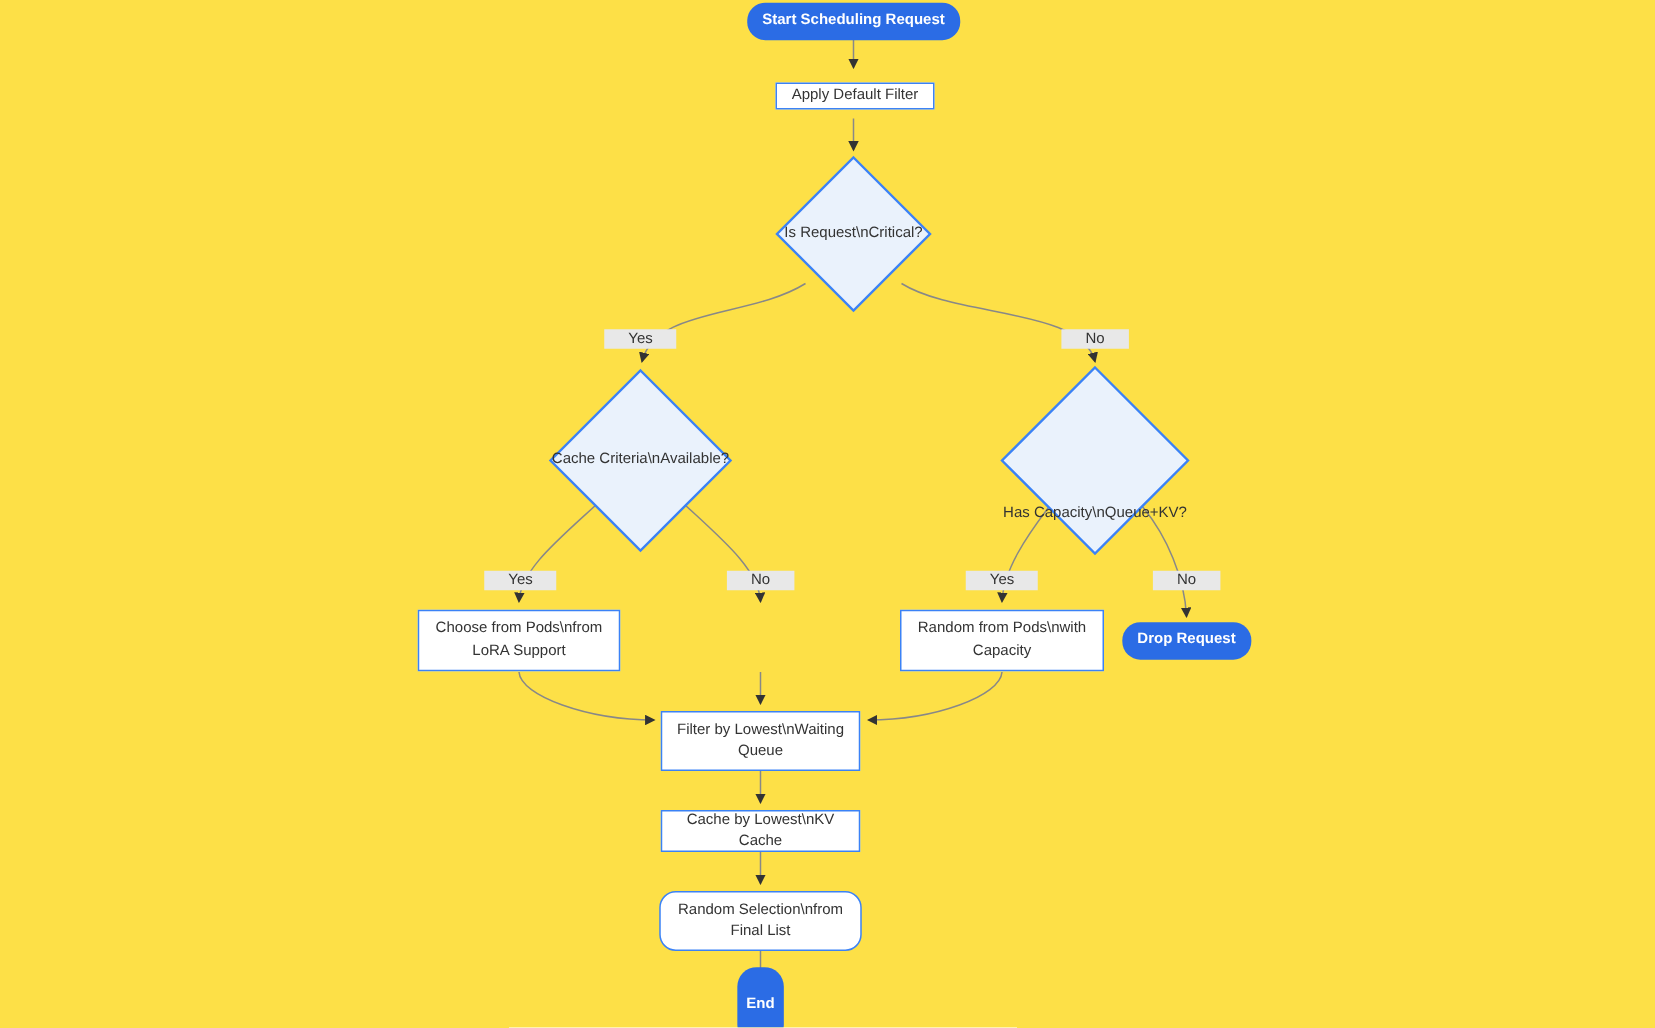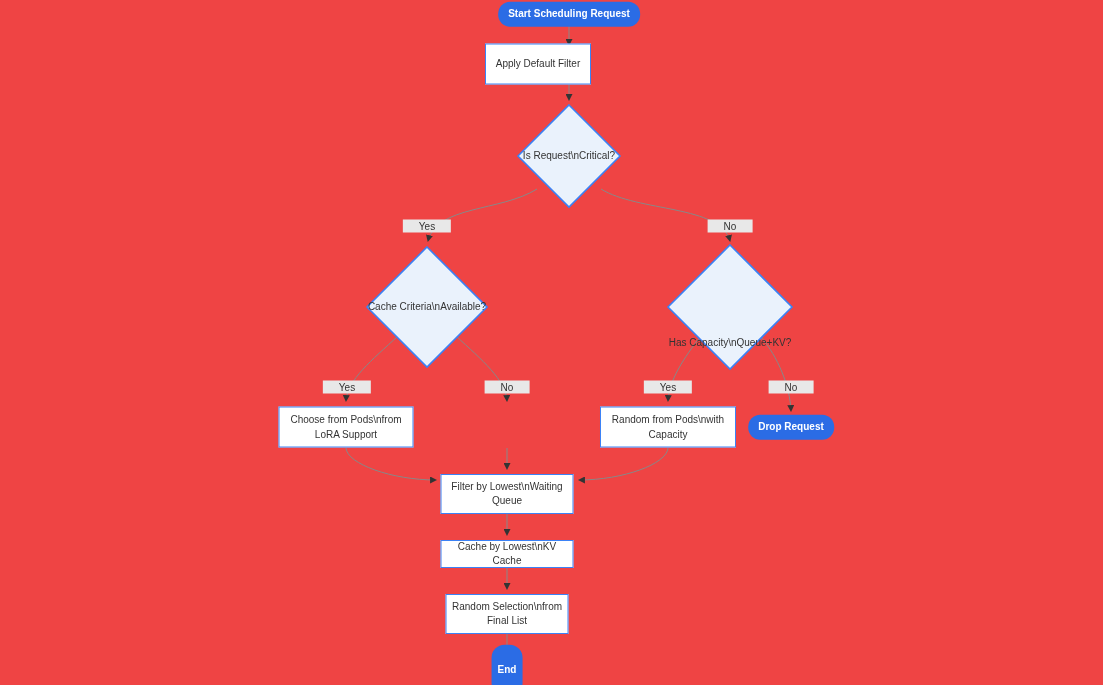--- a/index.html
+++ b/index.html
@@ -1,17 +1,17 @@
 <!DOCTYPE html>
 <html style="--node-fill: #ffffff; --node-border: #3b82f6; --decision-fill: #eaf2fc; --accent-fill: #2b6ce5; --accent-text: #ffffff; --edge: #888888; --arrowhead: #333333; --text: #333333; --edge-label-bg: #e8e8e8;"><head>
 <meta charset="utf-8">
 <style>
   html,body { margin:0; padding:0; background:#ffffff; }
   .canvas {
-    position:relative; width:1103px; height:685px; background:#ef4444;
+    position:relative; width:1103px; height:685px; background:#fde047;
     font-family:"Liberation Sans", sans-serif; color:var(--text,#333333);
     overflow:hidden;
   }
   svg.edges { position:absolute; left:0; top:0; }
   .edge { fill:none; stroke:var(--edge,#888888); stroke-width:1; }
   .arrowhead { fill:var(--arrowhead,#333333); }
   .decision-shape { fill:var(--decision-fill,#eaf2fc); stroke:var(--node-border,#3b82f6); stroke-width:1.6; }
   .node {
     position:absolute; transform:translate(-50%,-50%);
     display:flex; align-items:center; justify-content:center;
@@ -61,40 +61,40 @@
     <path class="edge" d="M507,568 L507,589" marker-end="url(#arrow)"></path>
     <path class="edge" d="M507,634 L507,653" marker-end="url(#arrow)"></path>
 
     <polygon class="decision-shape" points="569,105 620,156 569,207 518,156"></polygon>
     <polygon class="decision-shape" points="427,247 487,307 427,367 367,307"></polygon>
     <polygon class="decision-shape" points="730,245 792,307 730,369 668,307"></polygon>
   </svg>
 
   <div class="node pill-node" style="left:569px; top:14px;">Start Scheduling Request</div>
 
-  <div class="node rect-node" style="left:538px; top:64px; width:106px; height:41px;">Apply Default Filter</div>
+  <div class="node rect-node" style="left:570px; top:64px; width:106px; height:18px;">Apply Default Filter</div>
 
   <div class="node decision-label" style="left:569px; top:156px;">Is Request\nCritical?</div>
 
   <div class="node decision-label" style="left:427px; top:307px;">Cache Criteria\nAvailable?</div>
 
   <div class="node decision-label" style="left:730px; top:307px;margin-top:36px;">Has Capacity\nQueue+KV?</div>
 
   <div class="node rect-node" style="left:346px; top:427px; width:135px; height:41px;">Choose from Pods\nfrom LoRA Support</div>
 
 
   <div class="node rect-node" style="left:668px; top:427px; width:136px; height:41px;">Random from Pods\nwith Capacity</div>
 
   <div class="node pill-node" style="left:791px; top:427px;">Drop Request</div>
 
   <div class="node rect-node" style="left:507px; top:494px; width:133px; height:40px;">Filter by Lowest\nWaiting Queue</div>
 
   <div class="node rect-node" style="left:507px; top:554px; width:133px; height:28px;">Cache by Lowest\nKV Cache</div>
 
-  <div class="node rect-node" style="left:507px; top:614px; width:123px; height:40px;">Random Selection\nfrom Final List</div>
+  <div class="node rect-node" style="left:507px; top:614px; width:135px; height:40px;border-radius:11px;">Random Selection\nfrom Final List</div>
 
   <div class="node pill-node end-pill" style="left:507px; top:670px;">End</div>
 
   <span class="edge-label" style="left:427px; top:226px;">Yes</span>
   <span class="edge-label" style="left:730px; top:226px;">No</span>
   <span class="edge-label" style="left:347px; top:387px;">Yes</span>
   <span class="edge-label" style="left:507px; top:387px;">No</span>
   <span class="edge-label" style="left:668px; top:387px;">Yes</span>
   <span class="edge-label" style="left:791px; top:387px;">No</span>
 

